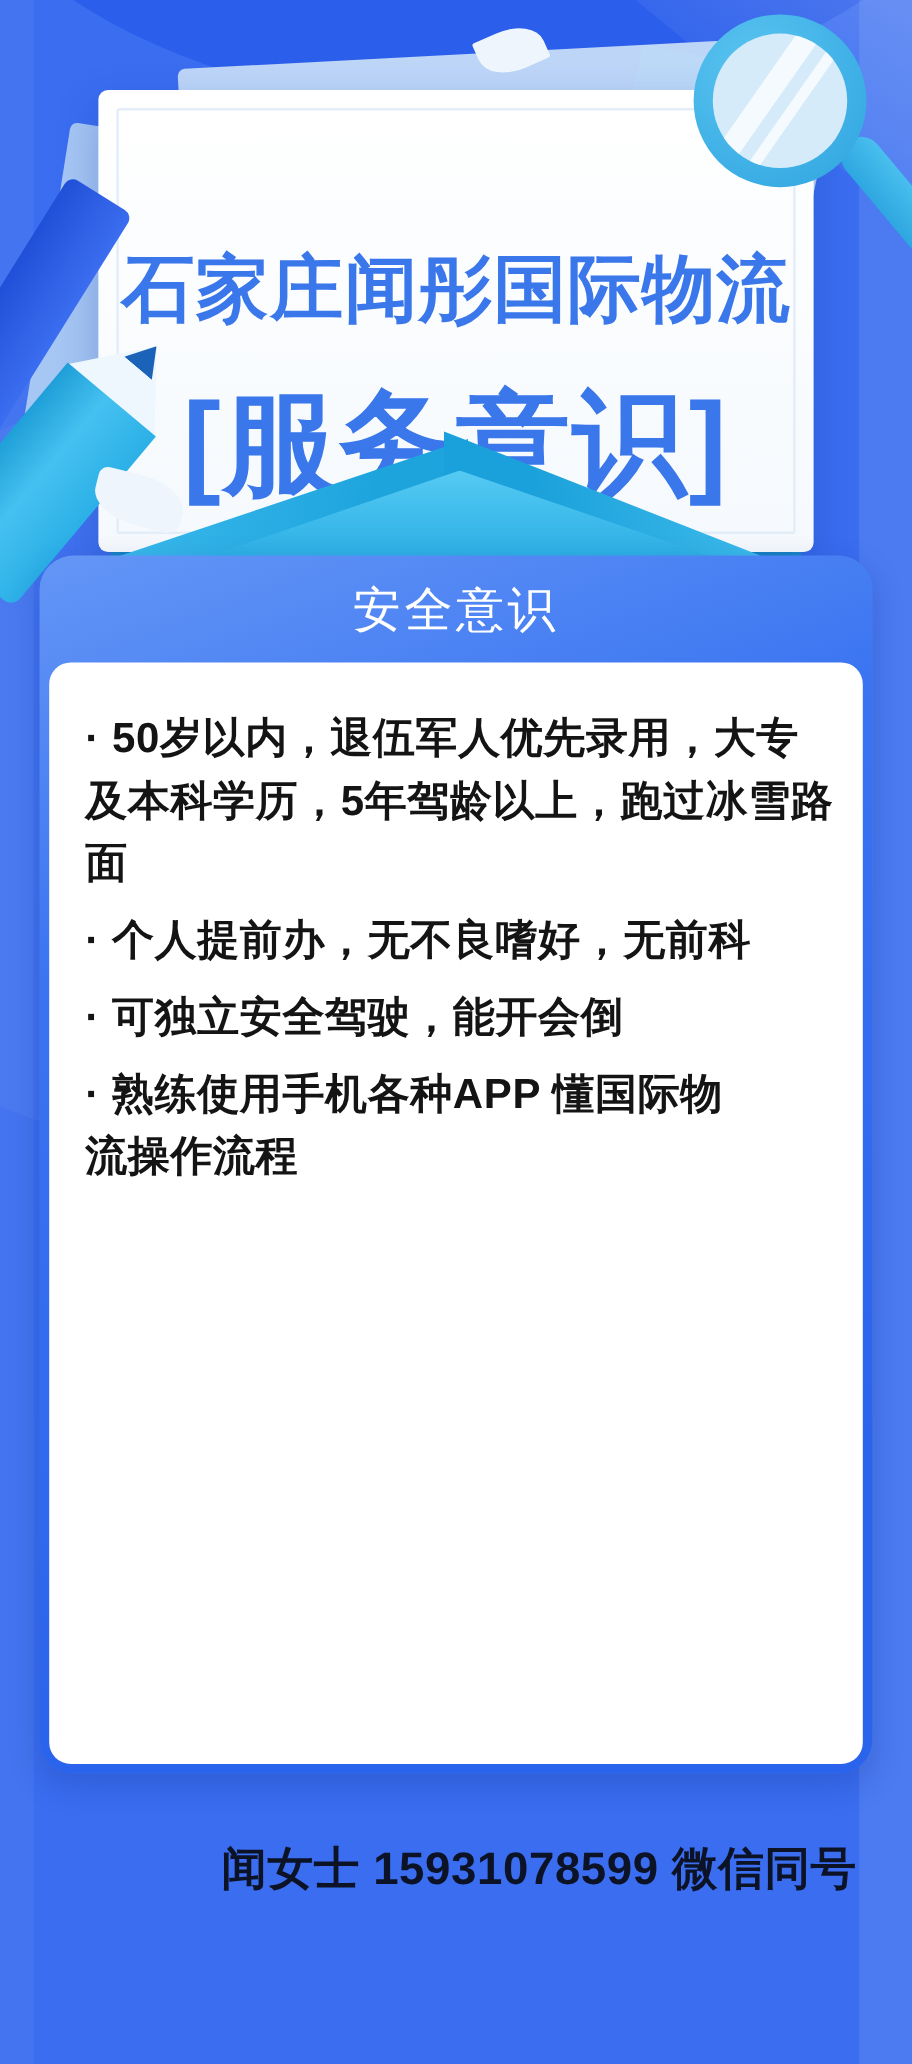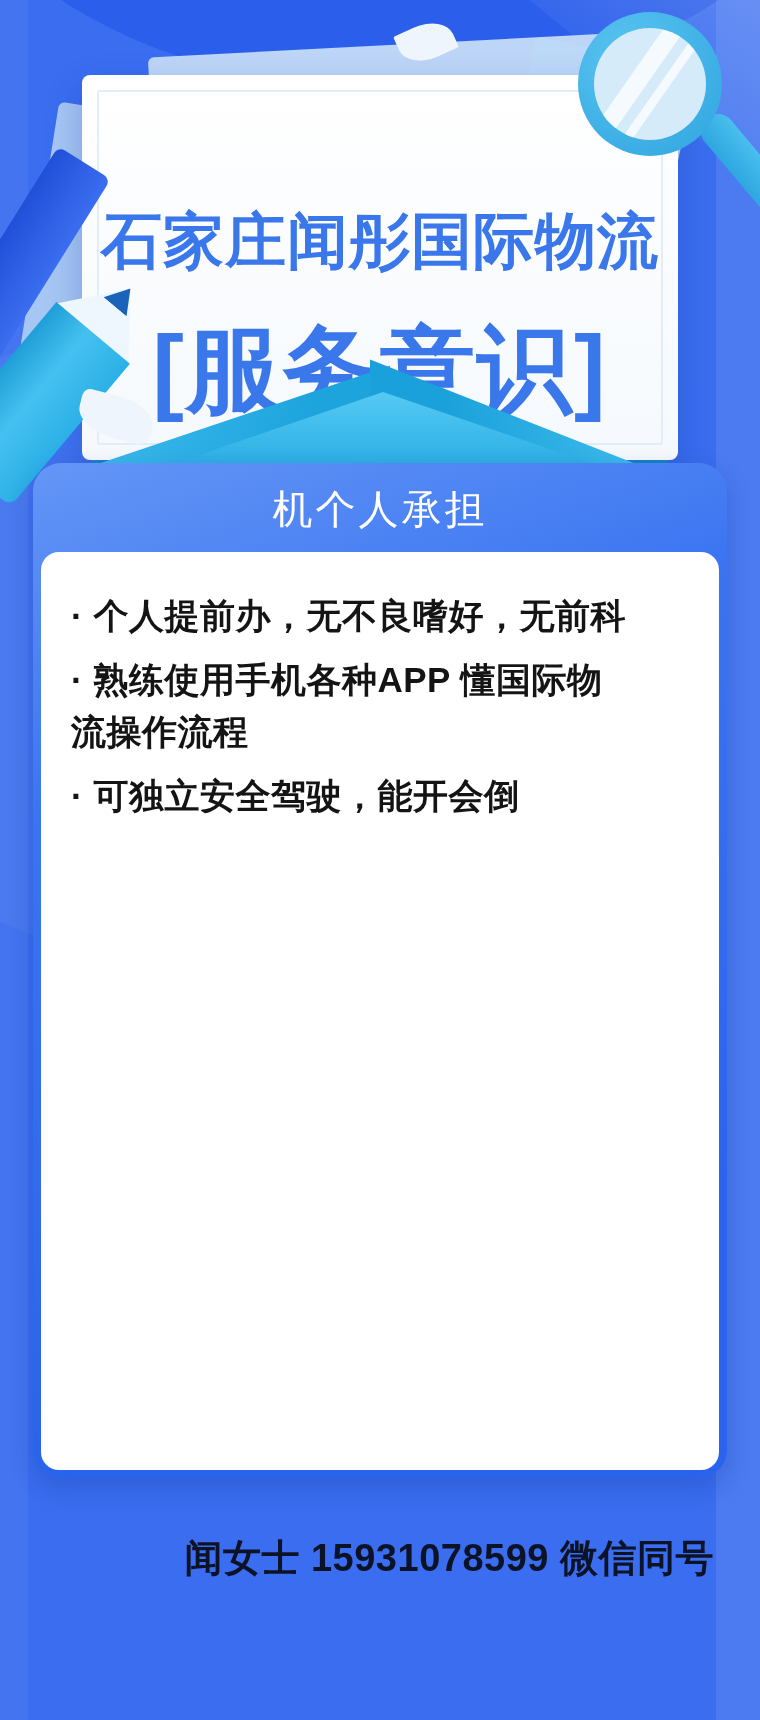--- a/index.html
+++ b/index.html
@@ -139,26 +139,29 @@
   <div class="mag">
     <div class="mag-handle"></div>
     <div class="mag-ring"></div>
     <div class="mag-lens">
       <div class="mag-streak s1"></div>
       <div class="mag-streak s2"></div>
     </div>
   </div>
 
   <div class="panel">
-    <div class="panel-header">机个人承担</div>
+    <div class="panel-header">安全意识</div>
     <div class="panel-body">
+      <p class="req-item">· 50岁以内，退伍军人优先录用，大专
+及本科学历，5年驾龄以上，跑过冰雪路
+面</p>
       <p class="req-item">· 个人提前办，无不良嗜好，无前科</p>
+      <p class="req-item">· 可独立安全驾驶，能开会倒</p>
       <p class="req-item">· 熟练使用手机各种APP 懂国际物
 流操作流程</p>
-      <p class="req-item">· 可独立安全驾驶，能开会倒</p>
     </div>
   </div>
 
   <div class="contact">
     <div>闻女士 15931078599 微信同号</div>
   </div>
 
 </div>
 
 </body></html>

